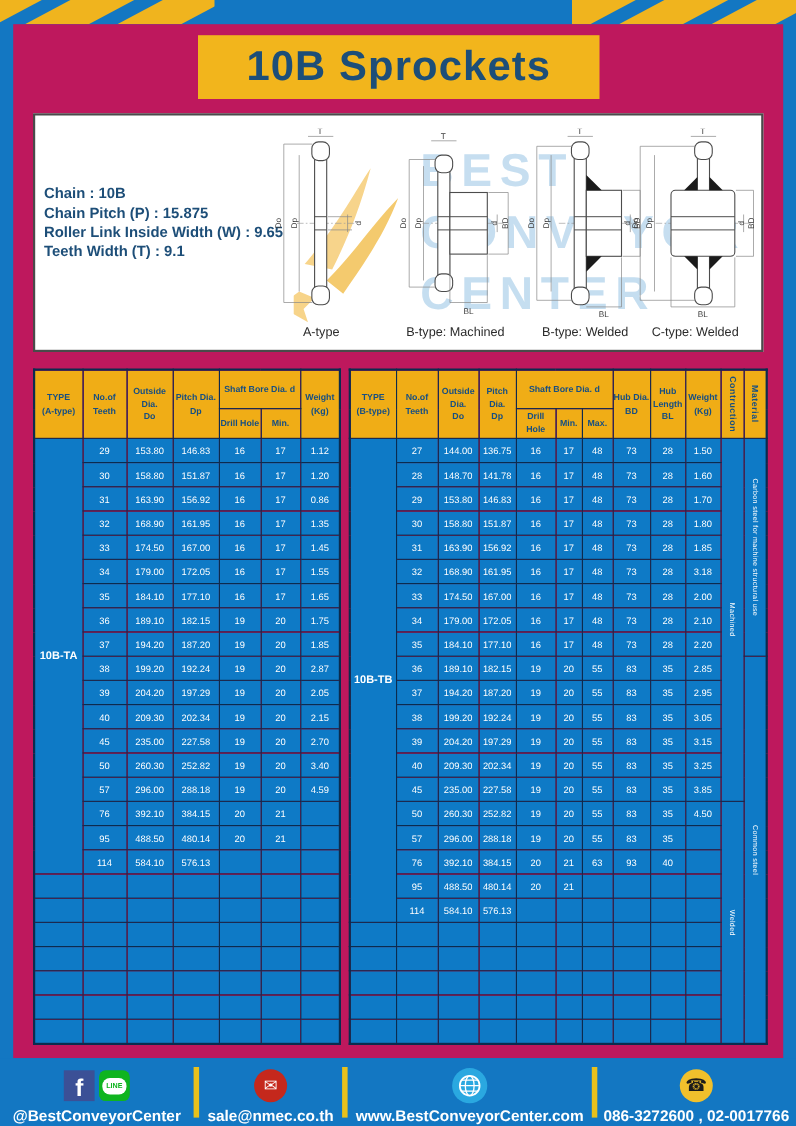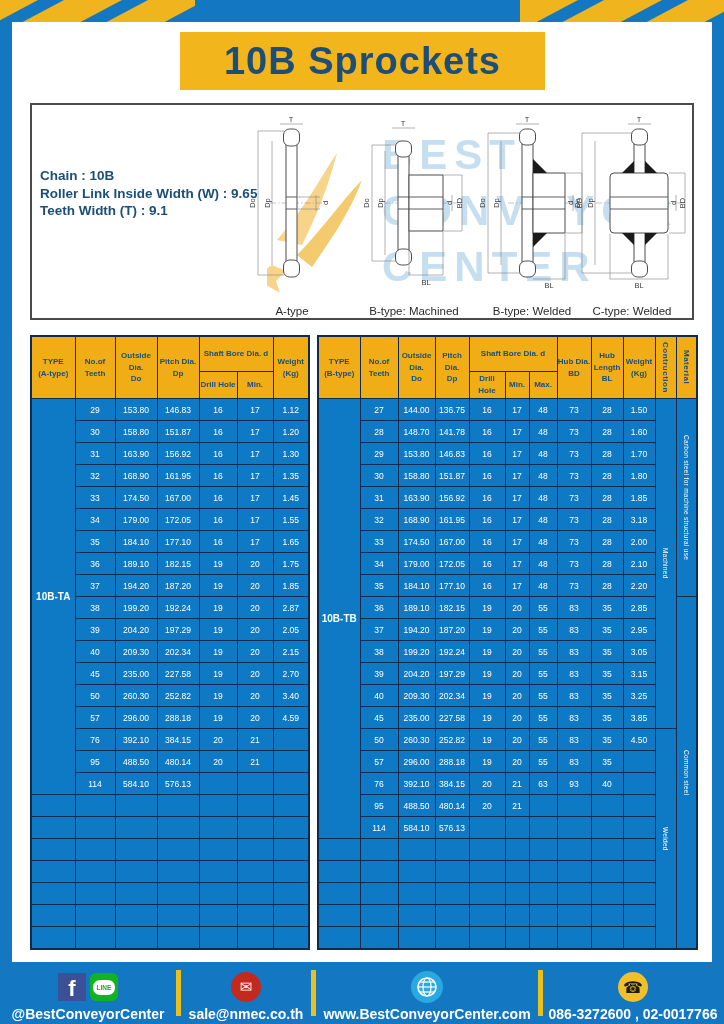--- a/index.html
+++ b/index.html
@@ -3,39 +3,39 @@
 <meta charset="utf-8">
 <style>
   html,body{margin:0;padding:0;background:#e8e8e8;}
   .page{position:relative;width:724px;height:1024px;background:#1377c2;overflow:hidden;
         font-family:"Liberation Sans",sans-serif;}
   
   .stripes{position:absolute;top:0;height:22px;overflow:hidden;}
   .stripes-inner{display:flex;height:22px;transform:skewX(-62deg);transform-origin:top left;}
   .stripe{width:58px;height:22px;background:#f0b41e;margin-right:26px;flex:none;}
   
-  .sheet{position:absolute;left:12px;top:22px;width:700px;height:940px;background:#ffffff;}
+  .sheet{position:absolute;left:12px;top:22px;width:700px;height:940px;background:#be185d;}
   .title-banner{position:absolute;left:168px;top:10px;width:365px;height:58px;background:#f2b51c;
         display:flex;align-items:center;justify-content:center;}
   .title-banner span{font-size:38px;font-weight:bold;color:#1d4e78;letter-spacing:1px;}
   
   .spec-box{position:absolute;left:18px;top:81px;width:660px;height:213px;border:2px solid #4a4a4a;
         background:#fff;overflow:hidden;}
   .watermark{position:absolute;left:0;top:0;width:100%;height:100%;pointer-events:none;}
   .wm-text{position:absolute;left:350px;top:22px;color:#bcd9ee;font-weight:bold;font-size:42px;
         line-height:56px;letter-spacing:7px;opacity:.85;}
   .wm-bird{position:absolute;left:235px;top:40px;opacity:.8;}
   .spec-lines{position:absolute;left:8px;top:62px;width:250px;color:#1d4e78;font-weight:bold;
         font-size:13.5px;line-height:17.5px;}
   .figure{position:absolute;top:12px;text-align:center;}
   .fig-a{left:204px;width:112px;}
   .fig-b1{left:326px;width:112px;}
   .fig-b2{left:444px;width:112px;}
   .fig-c{left:540px;width:120px;}
-  .fig-label{font-size:11.5px;color:#2b2b2b;margin-top:12px;}
+  .fig-label{font-size:11.5px;color:#2b2b2b;margin-top:2px;}
   .part{fill:#ffffff;stroke:#4c4c4c;stroke-width:1;}
   .pline{stroke:#4c4c4c;stroke-width:.9;fill:none;}
   .cline{stroke:#9a9a9a;stroke-width:.6;stroke-dasharray:6 2 1.5 2;fill:none;}
   .dline{stroke:#8a8a8a;stroke-width:.65;fill:none;}
   .weld{fill:#1b1b1b;stroke:none;}
   text.dim{font-size:7.5px;fill:#3c3c3c;font-family:"Liberation Sans",sans-serif;}
   
   .tables{position:absolute;left:18px;top:313px;display:flex;gap:7px;align-items:flex-start;}
   table{border-collapse:collapse;table-layout:fixed;}
   .tbl-a{width:278px;}
@@ -107,20 +107,21 @@
         </svg>
         <div class="wm-text">
           <div>BEST</div>
           <div>CONVEYOR</div>
           <div>CENTER</div>
         </div>
       </div>
 
       <div class="spec-lines">
         <div>Chain : 10B</div>
+        <div>Chain Pitch (P) : 15.875</div>
         <div>Roller Link Inside Width (W) : 9.65</div>
         <div>Teeth Width (T) : 9.1</div>
       </div>
 
       <div class="figure fig-a">
         <svg width="112" height="172" viewBox="0 0 112 172">
           <line class="cline" x1="34" y1="86" x2="86" y2="86"></line>
           <rect class="part" x="50" y="16" width="11" height="140"></rect>
           <rect class="part" x="47.5" y="12" width="16" height="17" rx="6"></rect>
           <rect class="part" x="47.5" y="143" width="16" height="17" rx="6"></rect>
@@ -291,21 +292,21 @@
               <td>16</td>
               <td>17</td>
               <td>1.20</td>
             </tr>
             <tr>
               <td>31</td>
               <td>163.90</td>
               <td>156.92</td>
               <td>16</td>
               <td>17</td>
-              <td>1.30</td>
+              <td>0.86</td>
             </tr>
             <tr>
               <td>32</td>
               <td>168.90</td>
               <td>161.95</td>
               <td>16</td>
               <td>17</td>
               <td>1.35</td>
             </tr>
             <tr>

